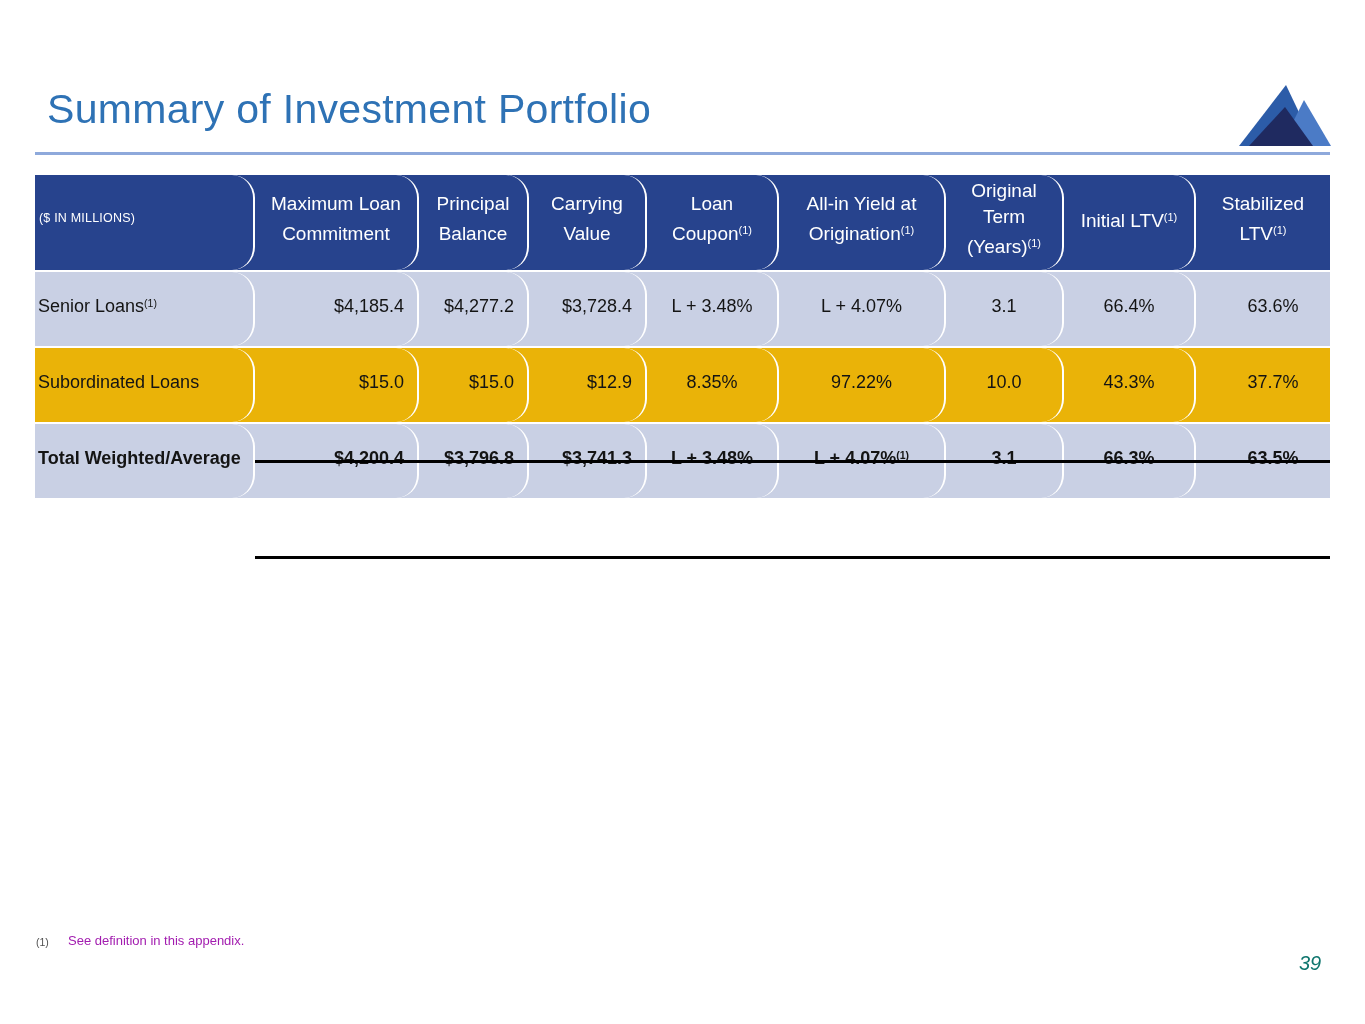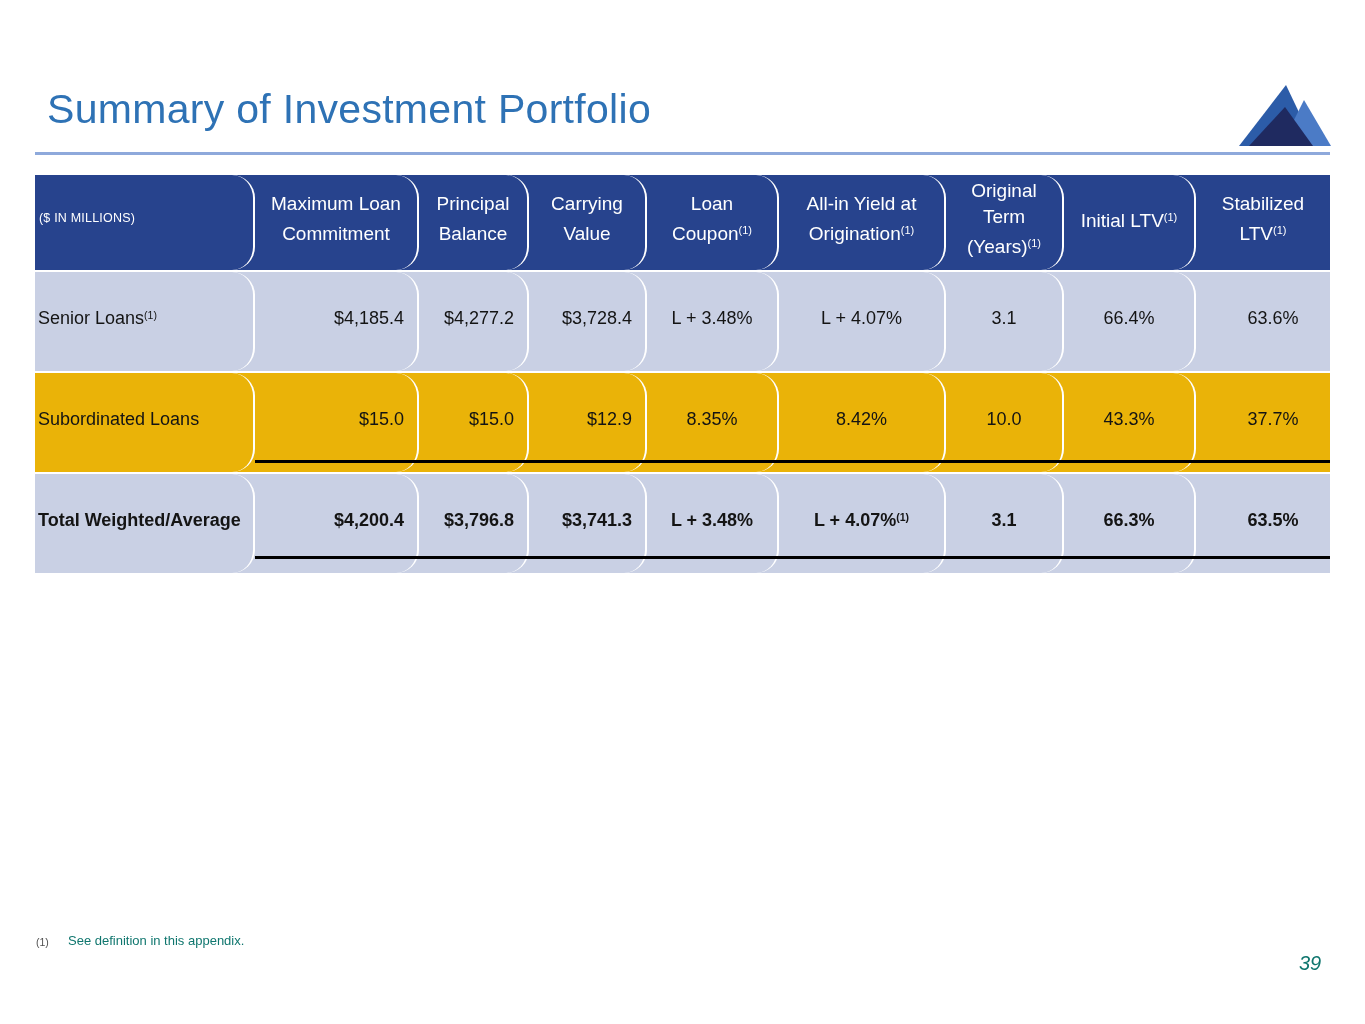--- a/index.html
+++ b/index.html
@@ -10,21 +10,21 @@
   .title {
     position:absolute; left:47px; top:86px; margin:0;
     font-size:41px; font-weight:400; letter-spacing:0.3px; color:#2E72B5;
   }
   .title-rule { position:absolute; left:35px; top:152px; width:1295px; height:3px; background:#8EA9DB; }
   .logo { position:absolute; left:1236px; top:82px; }
 
   .ptable { position:absolute; left:35px; top:175px; width:1295px; }
   .row { display:grid; grid-template-columns:220px 164px 110px 118px 132px 167px 118px 132px 134px; }
   .thead { height:95px; background:#27438D; color:#ffffff; }
-  .drow  { height:101px; border-top:2px solid #ffffff; box-sizing:border-box; }
+  .drow  { height:76px; border-top:2px solid #ffffff; box-sizing:border-box; }
   .r-light   { background:#C9D0E4; }
   .r-lighter { background:#eab308; }
   .cell {
     border-right:2px solid #ffffff; box-sizing:border-box;
     display:flex; align-items:center; overflow:hidden;border-radius:23px;
   }
   .cell:last-child { border-right:none;padding-left:20px; }
   .thead .cell { justify-content:center; text-align:center; font-size:19px; line-height:26px; padding:0 2px 7px 2px; }
   .thead .unit { justify-content:flex-start; text-align:left; font-size:12.5px; line-height:14px; padding:0 0 9px 4px; letter-spacing:0.2px; }
   .pre { white-space:pre-line; }
@@ -33,21 +33,21 @@
   .num { justify-content:flex-end; padding-right:13px; }
   .ctr { justify-content:center; }
   .total .cell { font-weight:bold; }
   sup.h { font-size:11px; vertical-align:6px; letter-spacing:0; }
   sup.d { font-size:10.5px; vertical-align:5px; }
   .bline { position:absolute; left:220px; width:1075px; height:3px; background:#000000; }
   .bline-1 { top:285px; }
   .bline-2 { top:381px; }
 
   .fn-marker { position:absolute; left:36px; top:936px; font-size:10.5px; color:#4F4F4F; }
-  .fn-text   { position:absolute; left:68px; top:933px; font-size:13px;  color:#0f766e; }
+  .fn-text   { position:absolute; left:68px; top:933px; font-size:13px;  color:#a21caf; }
   .page-num  { position:absolute; left:1288px; top:952px; width:44px; text-align:center;
                font-size:20px; font-style:italic; color:#0f766e; }
 </style>
 </head>
 <body>
 
 <div class="slide">
 
   <h1 class="title">Summary of Investment Portfolio</h1>
 
@@ -139,21 +139,21 @@
       <div class="cell num">
           <span><span>$15.0</span><sup class="d"></sup></span>
         </div>
       <div class="cell num">
           <span><span>$12.9</span><sup class="d"></sup></span>
         </div>
       <div class="cell ctr">
           <span><span>8.35%</span><sup class="d"></sup></span>
         </div>
       <div class="cell ctr">
-          <span><span>8.42%</span><sup class="d"></sup></span>
+          <span><span>97.22%</span><sup class="d"></sup></span>
         </div>
       <div class="cell ctr">
           <span><span>10.0</span><sup class="d"></sup></span>
         </div>
       <div class="cell ctr">
           <span><span>43.3%</span><sup class="d"></sup></span>
         </div>
       <div class="cell ctr">
           <span><span>37.7%</span><sup class="d"></sup></span>
         </div>

